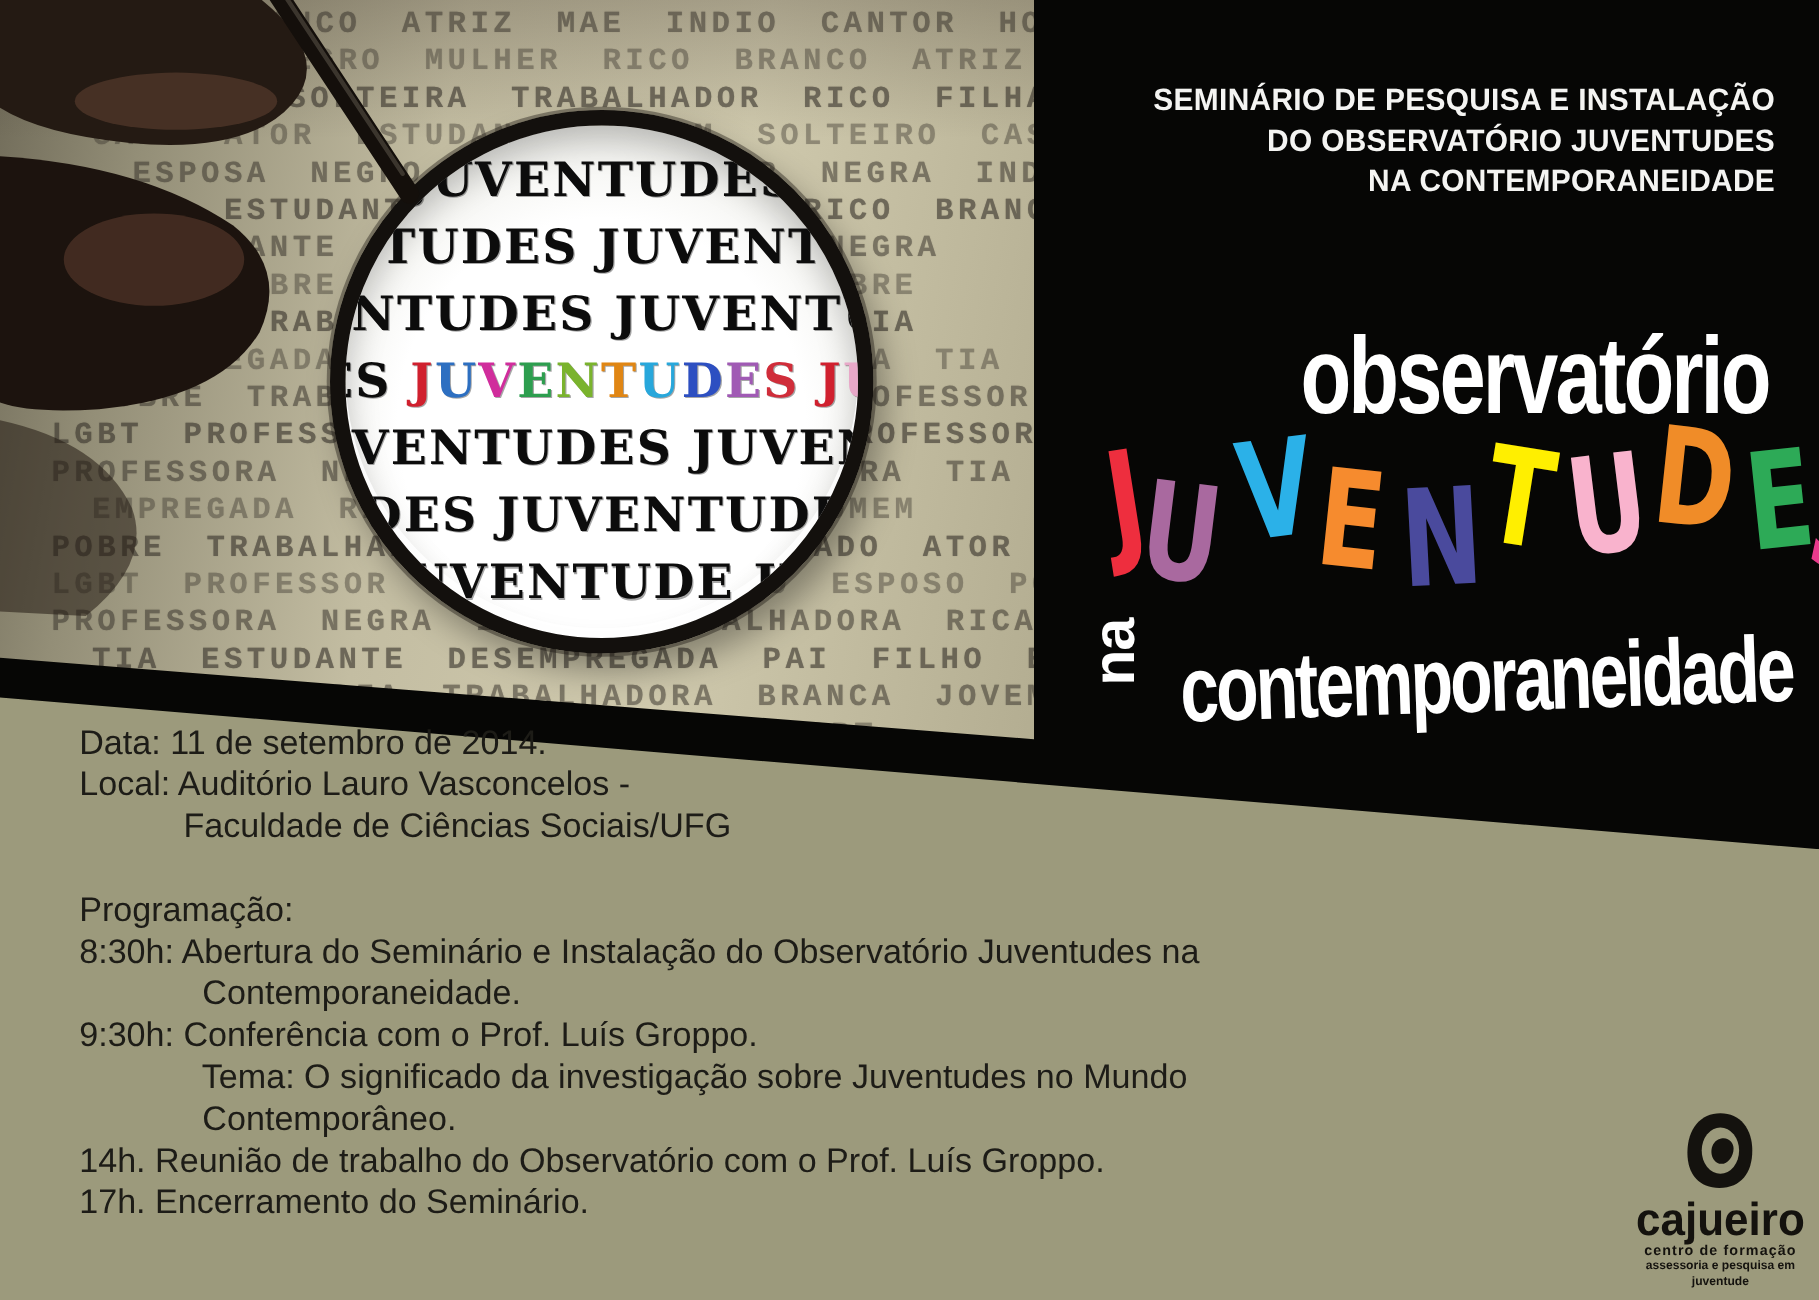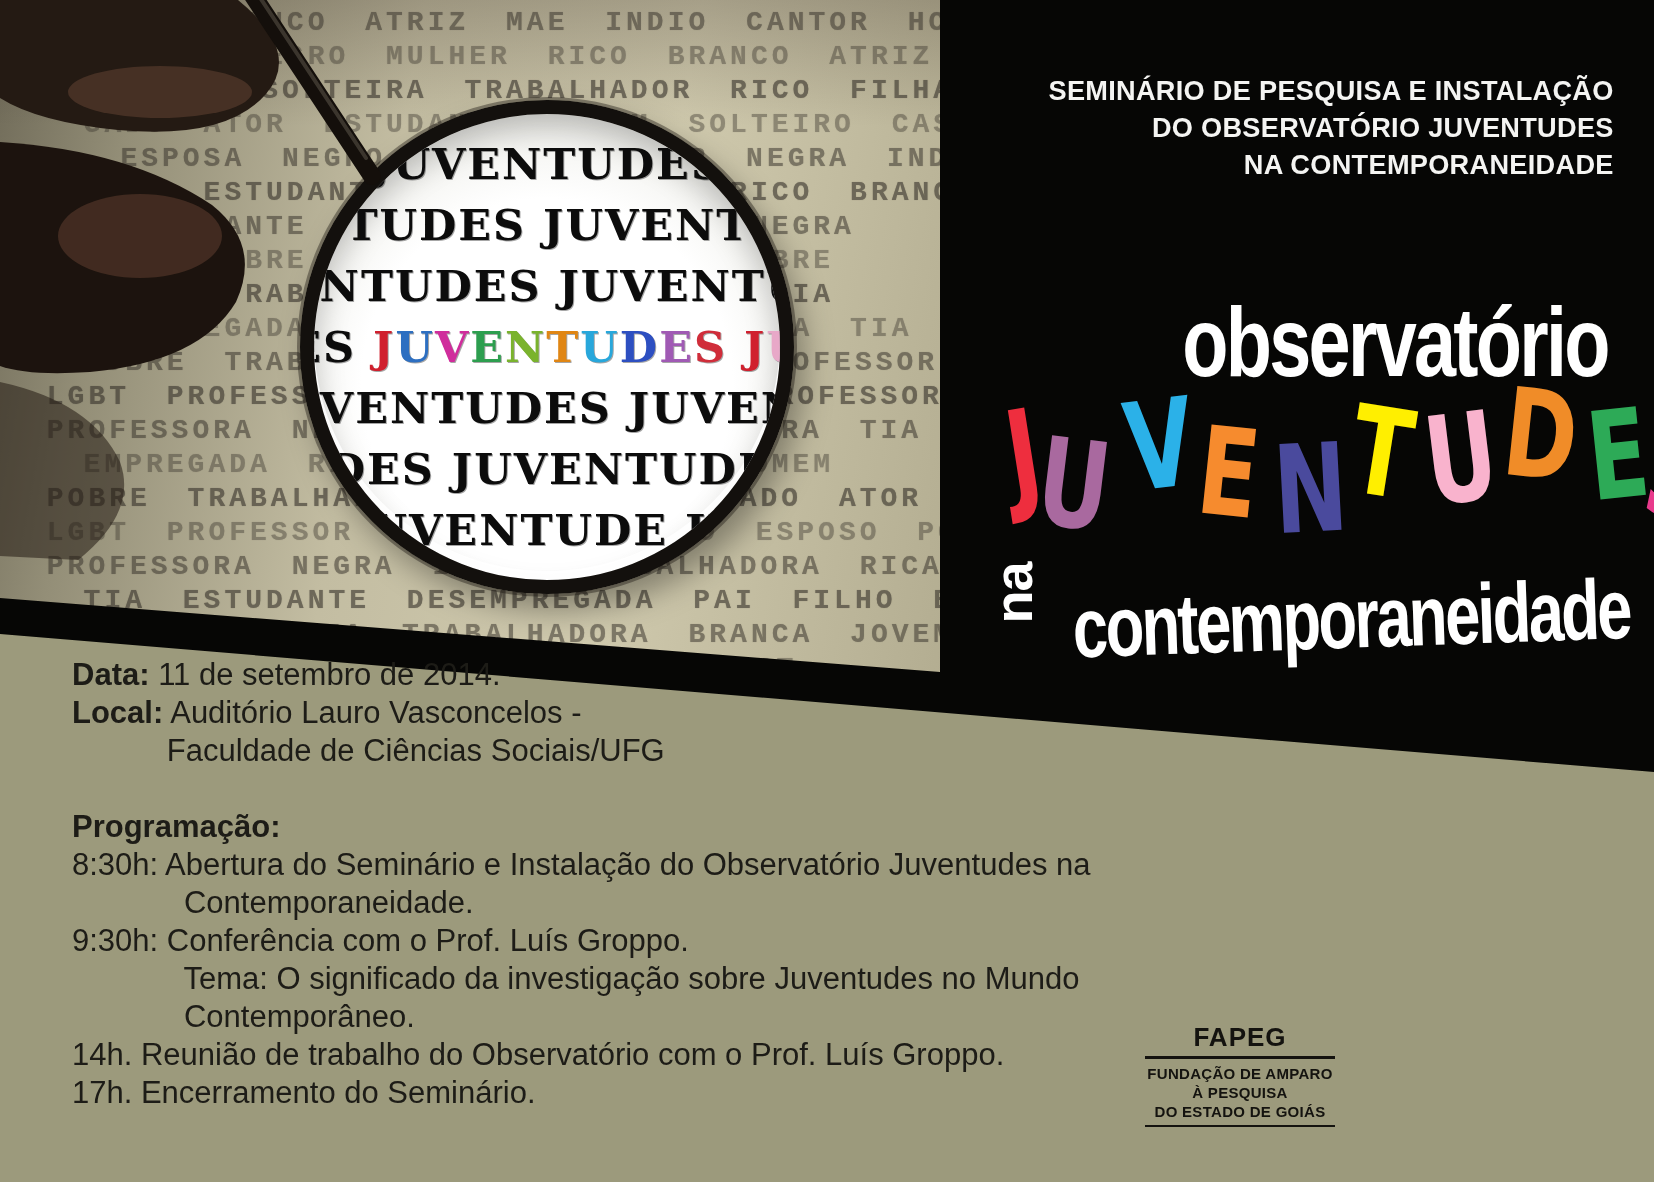--- a/index.html
+++ b/index.html
@@ -61,21 +61,21 @@
     display:flex;justify-content:center;align-items:center;color:#fff;font-weight:bold;
     font-size:54px;transform:rotate(-90deg);letter-spacing:-1px;}
   .logo-bottom{position:absolute;z-index:5;right:26px;top:566px;color:#fff;font-weight:bold;
     font-size:72px;line-height:1;letter-spacing:-3px;
     transform:rotate(-2deg) scaleY(1.18) scaleX(.88);transform-origin:right top;}
 
   
   .info-block{position:absolute;z-index:5;left:72px;top:656px;color:#1d1c17;
     font-size:31px;line-height:38px;white-space:pre;}
   .iline{min-height:38px;}
-  .iline .b{font-weight:bold;text-align:right;}
+  .iline .b{font-weight:normal;text-align:right;}
 
   
   .fapeg{position:absolute;z-index:5;left:1140px;top:1022px;width:200px;text-align:center;color:#14130f;}
   .fapeg-name{font-size:26px;font-weight:bold;letter-spacing:1px;}
   .fapeg-rule{width:190px;border:0;border-top:3px solid #14130f;margin:3px auto 5px auto;}
   .fapeg-rule2{width:190px;border:0;border-top:2px solid #14130f;margin:4px auto 0 auto;}
   .fapeg-line{font-size:15px;font-weight:bold;line-height:19px;letter-spacing:.3px;}
 
   .ufg{position:absolute;z-index:5;left:1362px;top:1006px;width:120px;text-align:center;color:#14130f;}
   .ufg-name{font-size:42px;font-weight:bold;letter-spacing:1px;line-height:1;margin-top:2px;}
@@ -136,24 +136,26 @@
       <span class="blt" style="color: rgb(249, 179, 205);">U</span>
       <span class="blt" style="color: rgb(240, 140, 40);">D</span>
       <span class="blt" style="color: rgb(45, 170, 87);">E</span>
       <span class="blt" style="color: rgb(232, 58, 140);">S</span>
     </div>
   <div class="logo-na">na</div>
   <div class="logo-bottom">contemporaneidade</div>
 
   <div class="info-block"><div class="iline"><span class="b">Data:</span><span> 11 de setembro de 2014.</span></div><div class="iline"><span class="b">Local:</span><span> Auditório Lauro Vasconcelos -</span></div><div class="iline"><span>           Faculdade de Ciências Sociais/UFG</span></div><div class="iline"><span></span></div><div class="iline"><span class="b">Programação:</span></div><div class="iline"><span>8:30h: Abertura do Seminário e Instalação do Observatório Juventudes na</span></div><div class="iline"><span>             Contemporaneidade.</span></div><div class="iline"><span>9:30h: Conferência com o Prof. Luís Groppo.</span></div><div class="iline"><span>             Tema: O significado da investigação sobre Juventudes no Mundo</span></div><div class="iline"><span>             Contemporâneo.</span></div><div class="iline"><span>14h. Reunião de trabalho do Observatório com o Prof. Luís Groppo.</span></div><div class="iline"><span>17h. Encerramento do Seminário.</span></div></div>
 
-  <div class="fapeg">
-    <div class="fapeg-name">FAPEG</div>
-    <hr class="fapeg-rule">
-    <div class="fapeg-line">FUNDAÇÃO DE AMPARO</div>
-    <div class="fapeg-line">À PESQUISA</div>
-    <div class="fapeg-line">DO ESTADO DE GOIÁS</div>
-    <hr class="fapeg-rule2">
-  </div>
 
 
+  <div class="cajueiro">
+    <svg width="66" height="72" viewBox="0 0 66 72">
+      <path d="M33,2 C51,2 62,16 62,36 C62,56 52,70 32,70 C14,70 3,58 3,38 C3,16 15,2 33,2 Z" fill="#14120e"></path>
+      <ellipse cx="33" cy="36" rx="17" ry="21" fill="#9c9a7c"></ellipse>
+      <path d="M30,47 C23,43 23,30 31,26 C39,22 45,28 45,34 C45,43 37,51 30,47 Z" fill="#14120e"></path>
+    </svg>
+    <div class="caj-name">cajueiro</div>
+    <div class="caj-sub1">centro de formação</div>
+    <div class="caj-sub2">assessoria e pesquisa em juventude</div>
+  </div>
 
 </div>
 
 </body></html>

